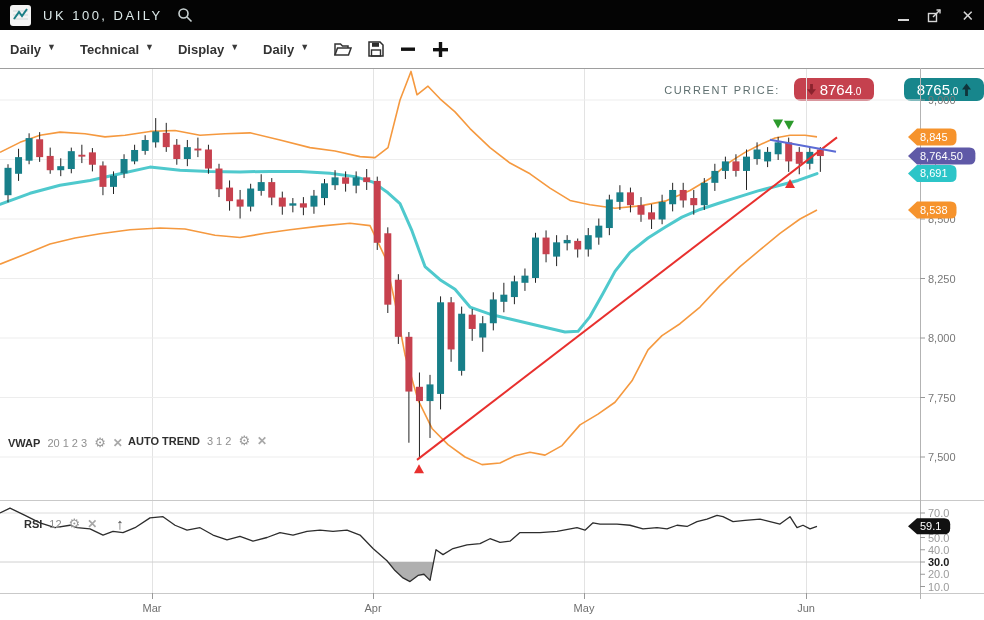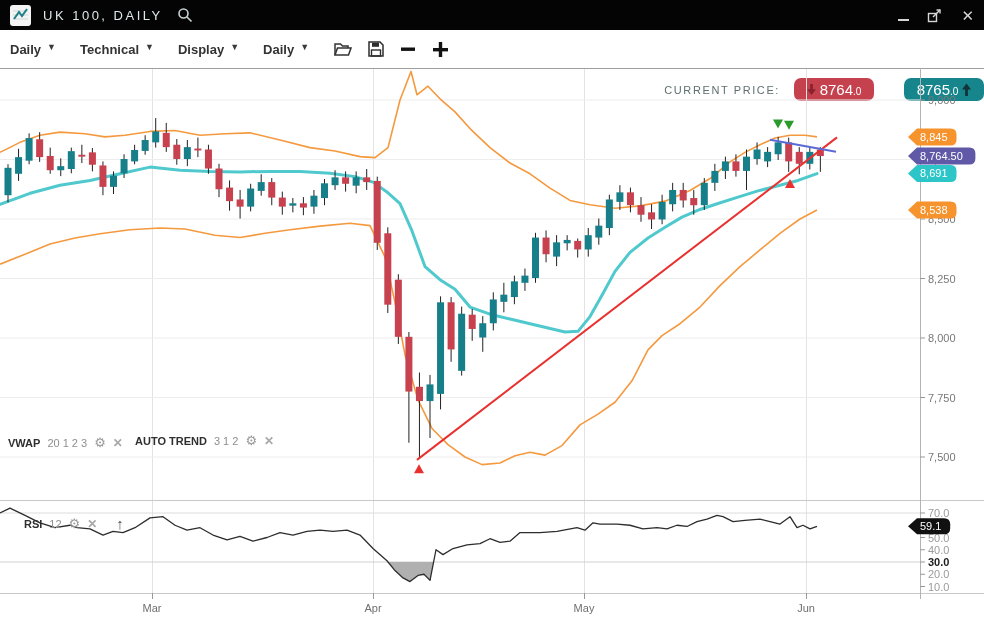--- a/index.html
+++ b/index.html
@@ -382,21 +382,21 @@
         <text fill="#fff" x="920" y="462.15250000000003">59.1</text>
       </g>
     </svg>
 
   <div class="ind" style="left:8px;top:368px">
     <span class="nm">VWAP</span>
     <span class="pr">20 1 2 3</span>
     <span class="gear">⚙</span>
     <span class="xic">✕</span>
   </div>
-  <div class="ind" style="left:135px;top:366px">
+  <div class="ind" style="left:128px;top:366px">
     <span class="nm">AUTO TREND</span>
     <span class="pr">3 1 2</span>
     <span class="gear">⚙</span>
     <span class="xic">✕</span>
   </div>
   <div class="ind" style="left:24px;top:448px">
     <span class="nm">RSI</span>
     <span class="pr">12</span>
     <span class="gear">⚙</span>
     <span class="xic">✕</span>

